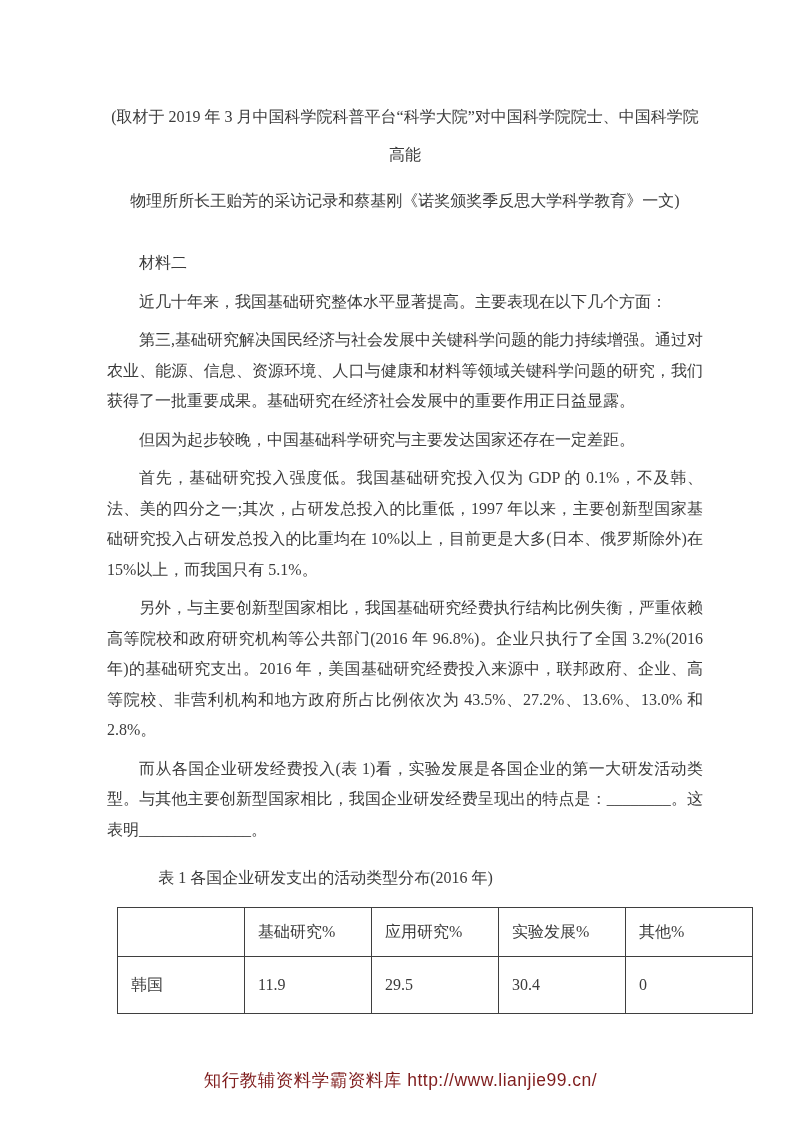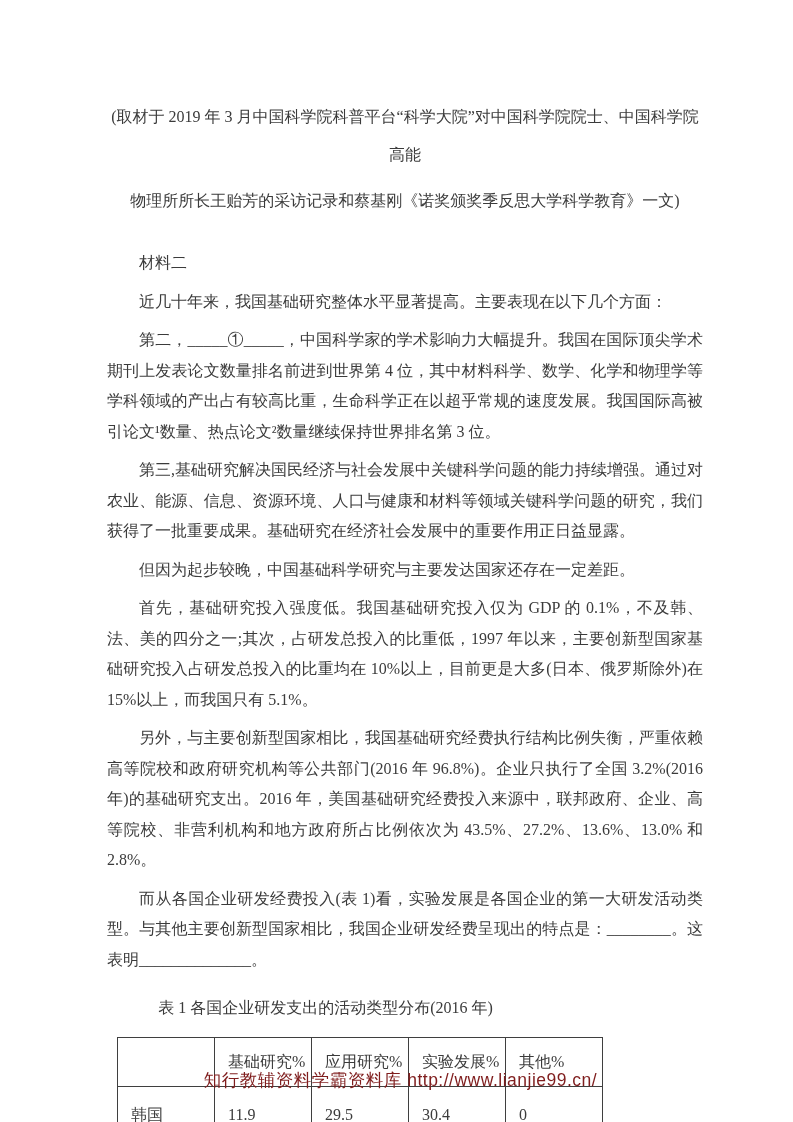--- a/index.html
+++ b/index.html
@@ -38,21 +38,21 @@
   }
   .table-caption {
     text-indent: 3.2em;
     margin-top: 10px;
     margin-bottom: 9px;
     text-align: left;
   }
   table.data-table {
     border-collapse: collapse;
     table-layout: fixed;
-    width: 486px;
+    width: 636px;
     margin-left: 14px;
     font-size: 16px;
   }
   table.data-table td {
     border: 1px solid #3f3f3f;
     padding-left: 13px;
     vertical-align: middle;
     text-align: left;
     line-height: 20px;
   }
@@ -74,21 +74,20 @@
 
 <div class="page">
   <div class="content">
 
     <p class="attr-line">(取材于 2019 年 3 月中国科学院科普平台“科学大院”对中国科学院院士、中国科学院高能</p>
     <p class="attr-line">物理所所长王贻芳的采访记录和蔡基刚《诺奖颁奖季反思大学科学教育》一文)</p>
 
     <p class="para material-label">材料二</p>
 
     <p class="para">近几十年来，我国基础研究整体水平显著提高。主要表现在以下几个方面：</p>
-    <p class="para">第二，_____①_____，中国科学家的学术影响力大幅提升。我国在国际顶尖学术期刊上发表论文数量排名前进到世界第 4 位，其中材料科学、数学、化学和物理学等学科领域的产出占有较高比重，生命科学正在以超乎常规的速度发展。我国国际高被引论文¹数量、热点论文²数量继续保持世界排名第 3 位。</p>
     <p class="para">第三,基础研究解决国民经济与社会发展中关键科学问题的能力持续增强。通过对农业、能源、信息、资源环境、人口与健康和材料等领域关键科学问题的研究，我们获得了一批重要成果。基础研究在经济社会发展中的重要作用正日益显露。</p>
     <p class="para">但因为起步较晚，中国基础科学研究与主要发达国家还存在一定差距。</p>
     <p class="para">首先，基础研究投入强度低。我国基础研究投入仅为 GDP 的 0.1%，不及韩、法、美的四分之一;其次，占研发总投入的比重低，1997 年以来，主要创新型国家基础研究投入占研发总投入的比重均在 10%以上，目前更是大多(日本、俄罗斯除外)在 15%以上，而我国只有 5.1%。</p>
     <p class="para">另外，与主要创新型国家相比，我国基础研究经费执行结构比例失衡，严重依赖高等院校和政府研究机构等公共部门(2016 年 96.8%)。企业只执行了全国 3.2%(2016 年)的基础研究支出。2016 年，美国基础研究经费投入来源中，联邦政府、企业、高等院校、非营利机构和地方政府所占比例依次为 43.5%、27.2%、13.6%、13.0% 和 2.8%。</p>
     <p class="para">而从各国企业研发经费投入(表 1)看，实验发展是各国企业的第一大研发活动类型。与其他主要创新型国家相比，我国企业研发经费呈现出的特点是：________。这表明______________。</p>
 
     <p class="table-caption">表 1 各国企业研发支出的活动类型分布(2016 年)</p>
 
     <table class="data-table">
       <tbody>

